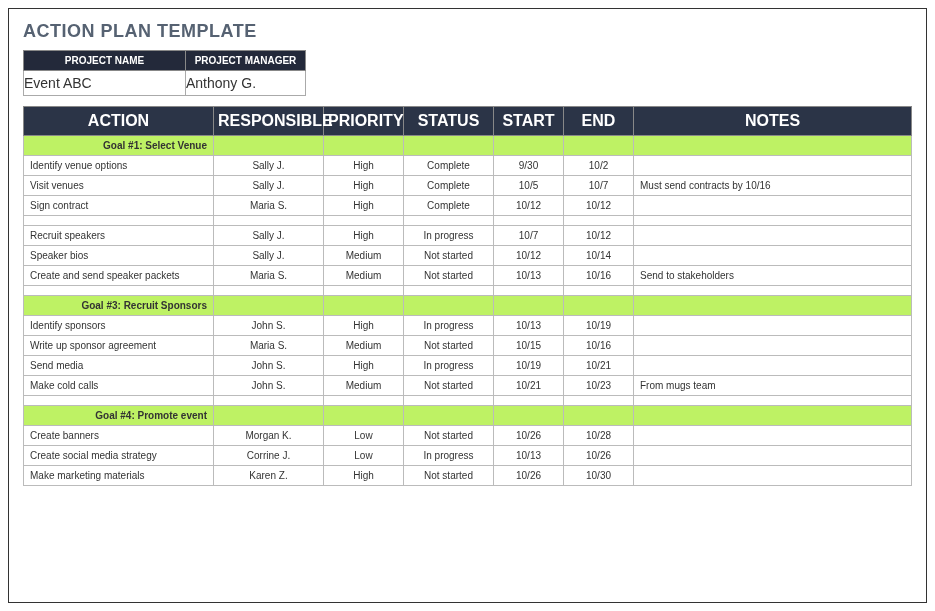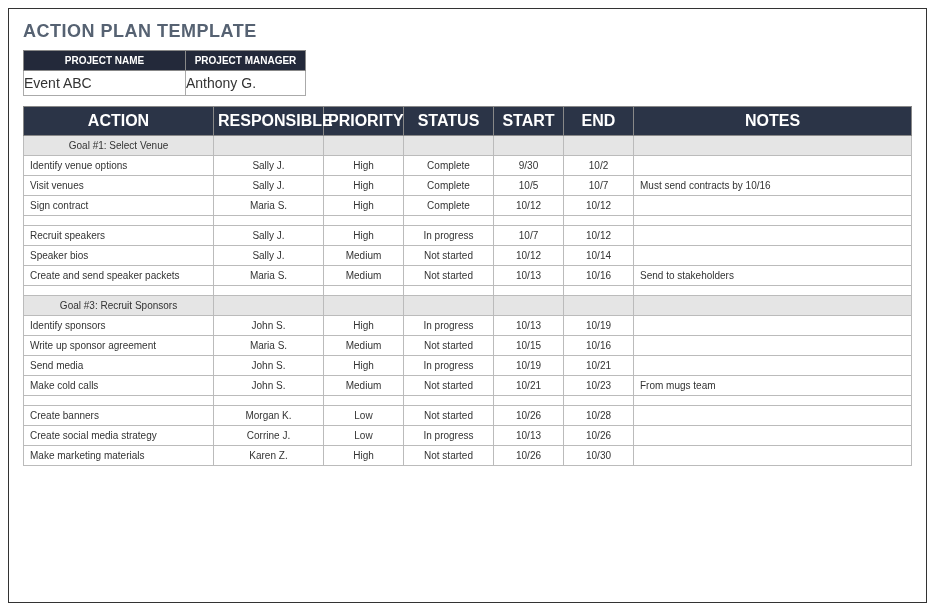--- a/index.html
+++ b/index.html
@@ -62,23 +62,23 @@
     border: 1px solid #bbb;
     font-size: 10px;
     padding: 4px 6px;
     text-align: center;
     height: 20px;
     white-space: nowrap;
     overflow: hidden;
   }
   table.main td.left { text-align: left; }
   table.main tr.goal td {
-    background: #e5e5e5;
-    text-align: center;
-    font-weight: normal;
+    background: #bef264;
+    text-align: right;
+    font-weight: bold;
   }
   table.main tr.goal td:first-child { padding-left: 6px; }
   table.main tr.blank td {
     height: 10px;
     padding: 0;
   }
   
   .c-action { width: 190px; }
   .c-resp   { width: 110px; }
   .c-prio   { width: 80px;  }
@@ -257,20 +257,29 @@
         </tr>
         <tr class="blank">
           <td></td>
           <td></td>
           <td></td>
           <td></td>
           <td></td>
           <td></td>
           <td></td>
         </tr>
+        <tr class="goal">
+          <td class="left">Goal #4: Promote event</td>
+          <td></td>
+          <td></td>
+          <td></td>
+          <td></td>
+          <td></td>
+          <td></td>
+        </tr>
         <tr>
           <td class="left">Create banners</td>
           <td>Morgan K.</td>
           <td>Low</td>
           <td>Not started</td>
           <td>10/26</td>
           <td>10/28</td>
           <td class="left"></td>
         </tr>
         <tr>

